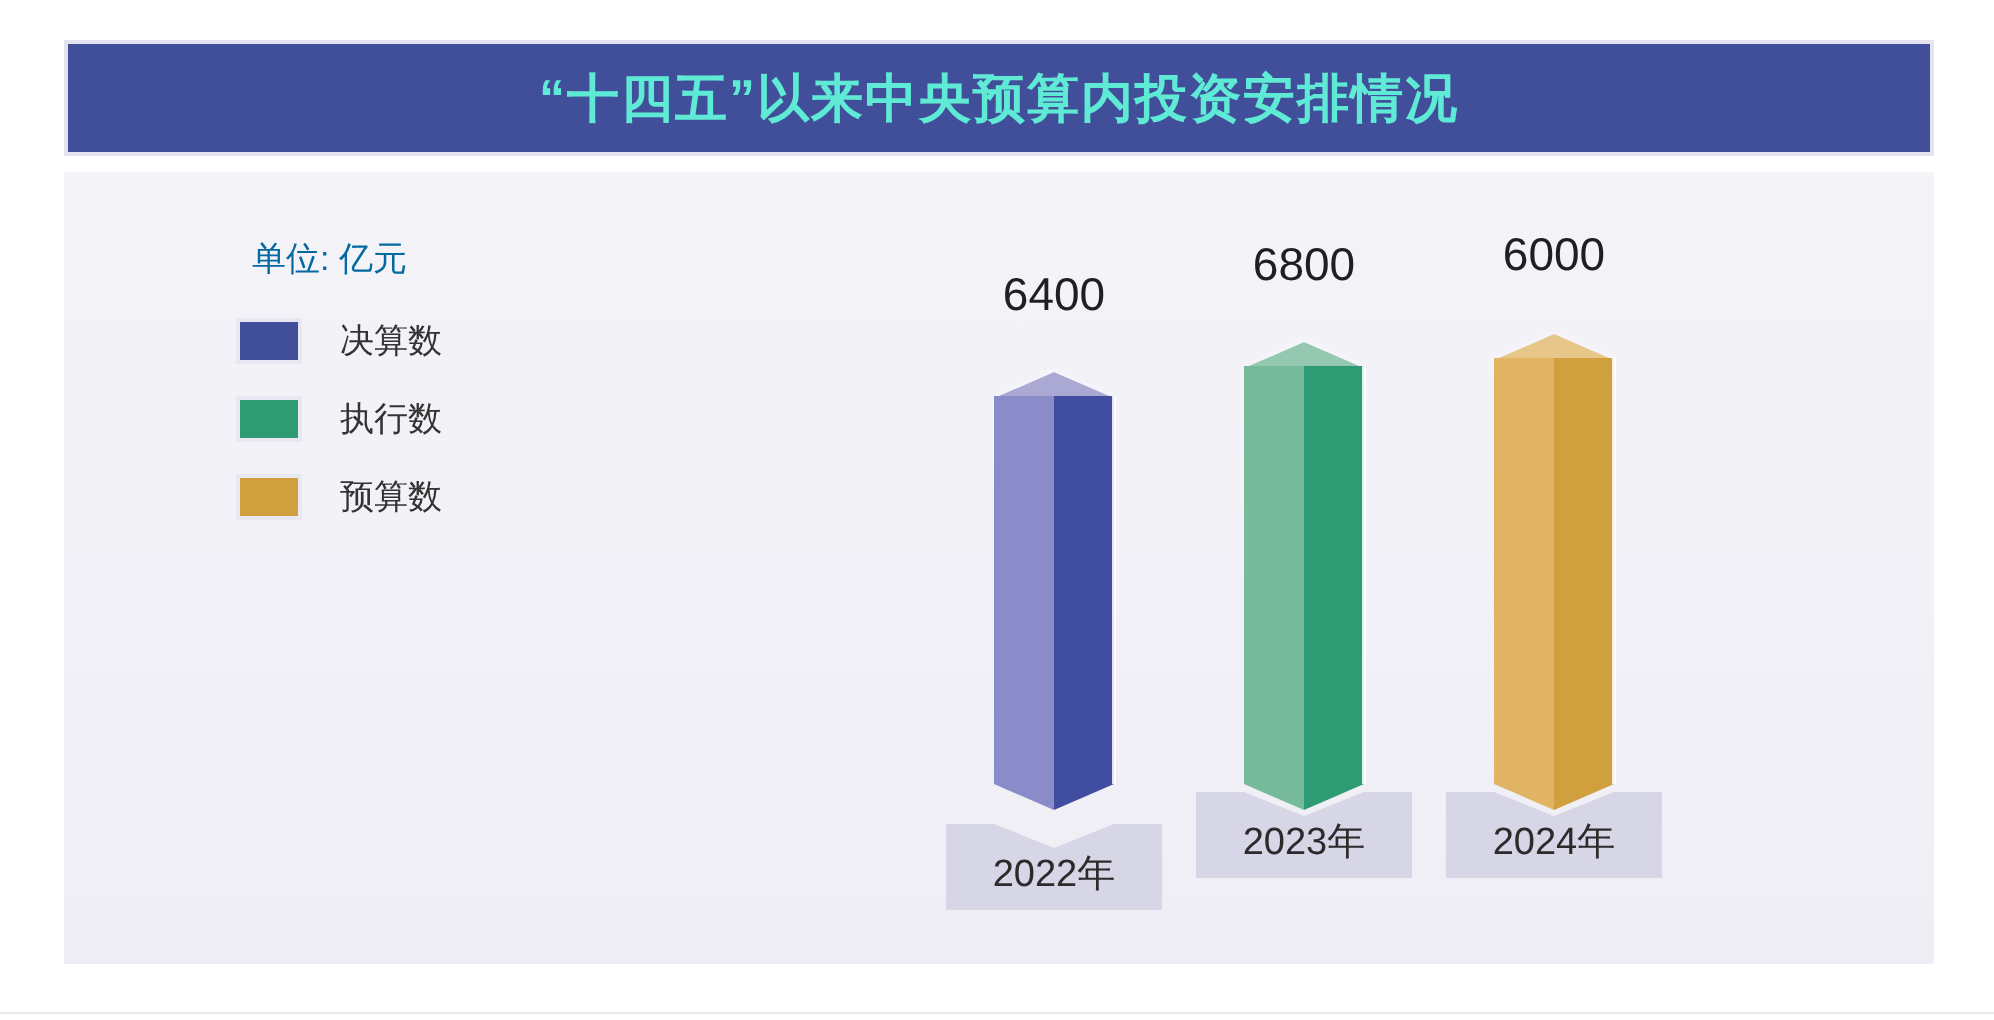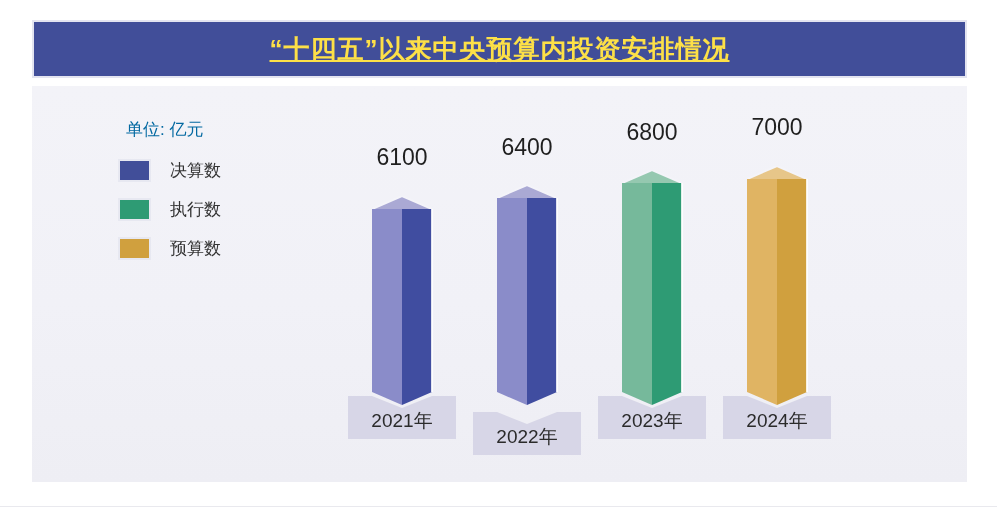--- a/index.html
+++ b/index.html
@@ -36,27 +36,26 @@
     left: 32px; top: 20px;
     width: 935px; height: 58px;
     background: #414e99;
     border: 2px solid #e3e4f0;
     box-sizing: border-box;
     display: flex;
     align-items: center;
     justify-content: center;
   }
   #title-text {
-    color: #fde047;
+    color: #5eead4;
     font-size: 26px;
     font-weight: bold;
     letter-spacing: 1px;
     line-height: 1;
     white-space: nowrap;
-    text-decoration: underline;
   }
 
   
   #chart-panel {
     position: absolute;
     left: 32px; top: 86px;
     width: 935px; height: 396px;
     background: linear-gradient(180deg,#f3f3f8 0%, #f1f1f7 55%, #eeeef4 100%);
   }
 
@@ -195,47 +194,20 @@
       <div class="legend-label">执行数</div>
     </div>
 
     <div class="legend-row">
       <div class="legend-swatch" id="sw2" style="background: rgb(208, 160, 62);"></div>
       <div class="legend-label">预算数</div>
     </div>
   </div>
 
   <div id="plot">
-      <div class="bar-group" style="left: 342px; top: 0px; height: 510px;">
-        <div class="bar-value" style="top: 146px;">6100</div>
-        <div class="year-box" style="top: 396px; left: 6px;">
-          <svg width="108" height="43" viewBox="0 0 108 43">
-            <path d="M0,0 L24,0 L54,12 L84,0 L108,0 L108,43 L0,43 Z" fill="#d7d6e7"></path>
-          </svg>
-          <div class="year-text">2021年</div>
-        </div>
-        <div class="bar3d" style="top: 196px; height: 210px;">
-          <div class="bar-top">
-            <svg width="60" height="26" viewBox="0 0 60 26">
-              <path d="M30,0 L60,13 L30,26 L0,13 Z" fill="#aaa9d4" stroke="#f4f4f9" stroke-width="2"></path>
-            </svg>
-          </div>
-          <div class="bar-body" style="top: 13px; height: 183px;">
-            <div class="face-left" style="background: rgb(138, 140, 201);"></div>
-            <div class="face-right" style="background: rgb(64, 77, 160);"></div>
-            <div class="bar-edge"></div>
-          </div>
-          <div class="bar-foot" style="top: 196px;">
-            <svg width="60" height="14" viewBox="0 0 60 14">
-              <path d="M0,0 L30,13 L30,0 Z" fill="#8a8cc9"></path>
-              <path d="M30,0 L30,13 L60,0 Z" fill="#404da0"></path>
-            </svg>
-          </div>
-        </div>
-      </div>
       <div class="bar-group" style="left: 467px; top: 0px; height: 454px;">
         <div class="bar-value" style="top: 136px;">6400</div>
         <div class="year-box" style="top: 412px; left: 6px;">
           <svg width="108" height="43" viewBox="0 0 108 43">
             <path d="M0,0 L24,0 L54,12 L84,0 L108,0 L108,43 L0,43 Z" fill="#d7d6e7"></path>
           </svg>
           <div class="year-text">2022年</div>
         </div>
         <div class="bar3d" style="top: 185px; height: 221px;">
           <div class="bar-top">
@@ -277,21 +249,21 @@
           </div>
           <div class="bar-foot" style="top: 222px;">
             <svg width="60" height="14" viewBox="0 0 60 14">
               <path d="M0,0 L30,13 L30,0 Z" fill="#76b99b"></path>
               <path d="M30,0 L30,13 L60,0 Z" fill="#2e9b74"></path>
             </svg>
           </div>
         </div>
       </div>
       <div class="bar-group" style="left: 717px; top: 0px; height: 510px;">
-        <div class="bar-value" style="top: 116px;">7000</div>
+        <div class="bar-value" style="top: 116px;">6000</div>
         <div class="year-box" style="top: 396px; left: 6px; text-align: center;">
           <svg width="108" height="43" viewBox="0 0 108 43">
             <path d="M0,0 L24,0 L54,12 L84,0 L108,0 L108,43 L0,43 Z" fill="#d7d6e7"></path>
           </svg>
           <div class="year-text">2024年</div>
         </div>
         <div class="bar3d" style="top: 166px; height: 240px;">
           <div class="bar-top">
             <svg width="60" height="26" viewBox="0 0 60 26">
               <path d="M30,0 L60,13 L30,26 L0,13 Z" fill="#e7c689" stroke="#f4f4f9" stroke-width="2"></path>

